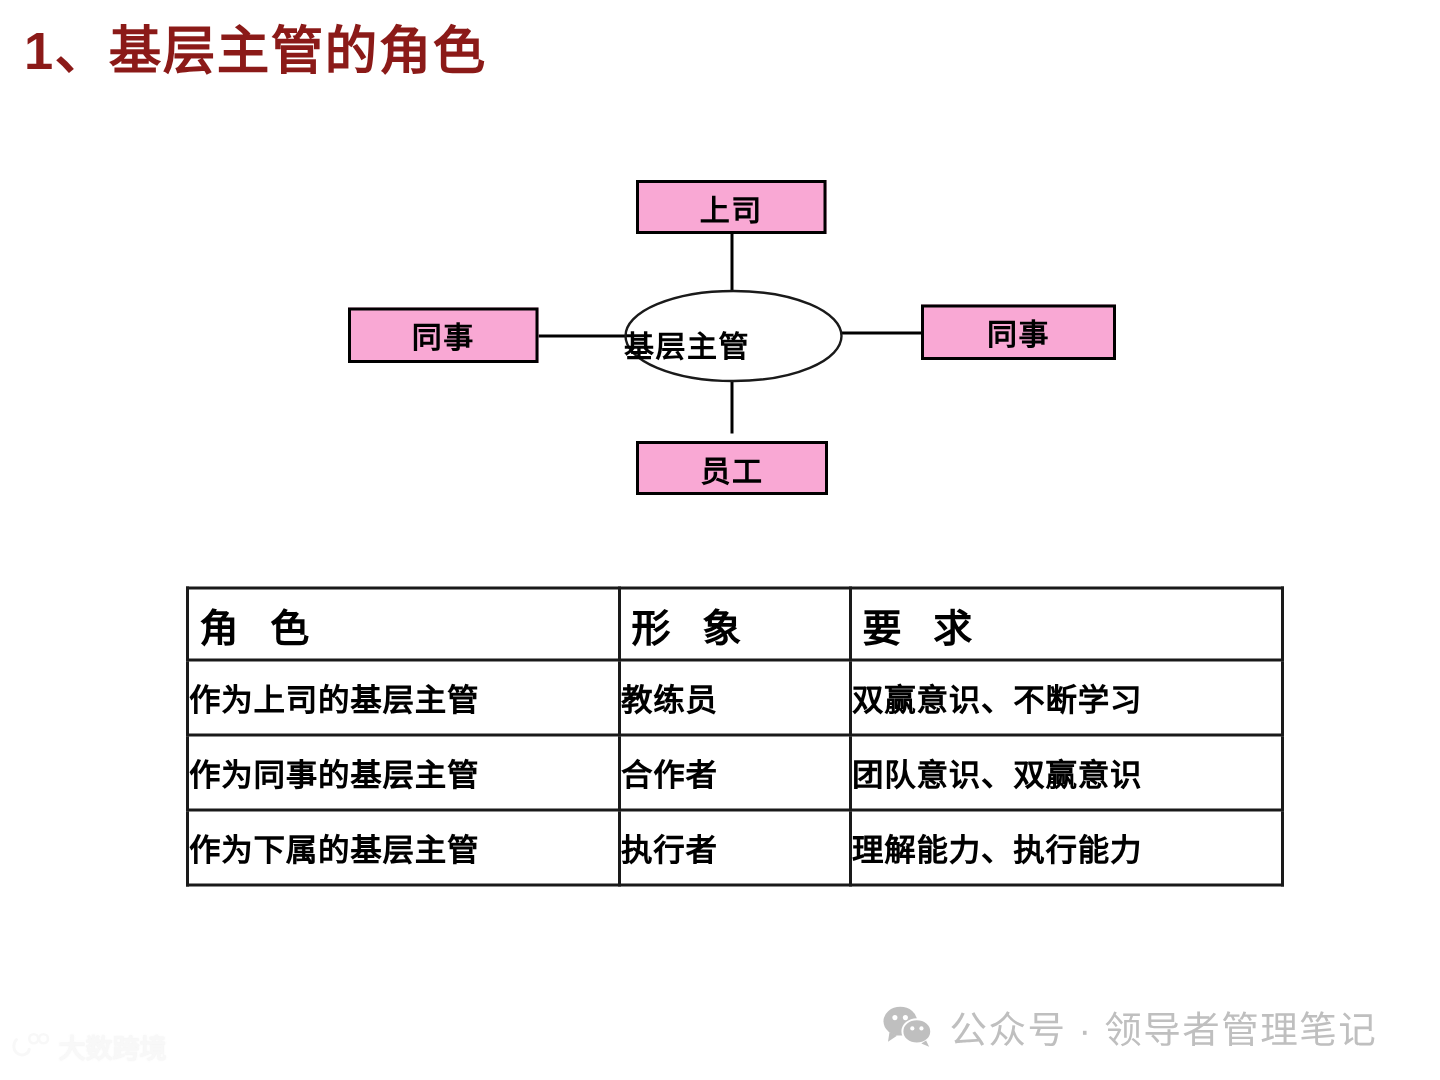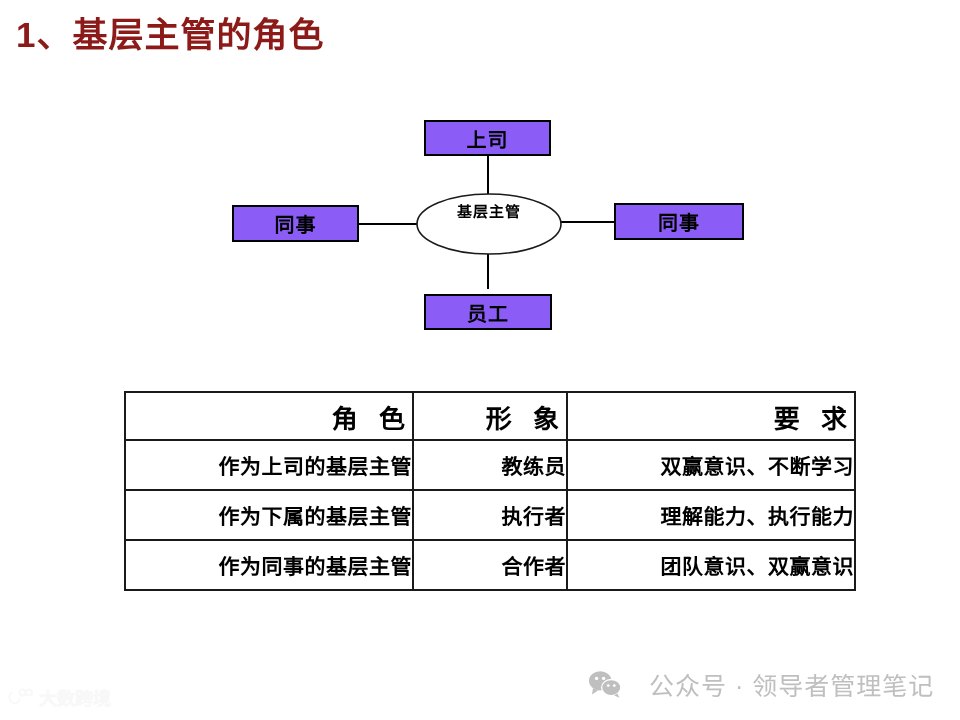--- a/index.html
+++ b/index.html
@@ -46,43 +46,43 @@
   }
   .diagram svg {
     position: absolute;
     left: 0;
     top: 0;
   }
   .node-box {
     position: absolute;
     box-sizing: border-box;
     border: 2px solid #000000;
-    background: #8b5cf6;
+    background: #f9a8d4;
     display: flex;
     align-items: center;
     justify-content: center;
     font-size: 20px;
     font-weight: bold;
     color: #000000;
     letter-spacing: 1px;
   }
   #box-boss   { left: 424px; top: 120px;  width: 127px; height: 36px; }
   #box-peer-l { left: 232px; top: 205px;  width: 127px; height: 37px; }
   #box-peer-r { left: 614px; top: 203px;  width: 130px; height: 37px; }
   #box-staff  { left: 424px; top: 294px;  width: 128px; height: 36px; }
 
   .center-node {
     position: absolute;
     left: 416px;
-    top: 191px;
+    top: 208px;
     width: 146px;
     height: 60px;
     display: block;
-    text-align: center;
-    font-size: 15px;
+    text-align: left;
+    font-size: 20px;
     font-weight: bold;
     color: #000000;
     line-height: 1.32;
     letter-spacing: 1px;
     padding-top: 11px;
     box-sizing: border-box;
     word-break: break-all;
   }
 
   
@@ -90,21 +90,21 @@
     position: absolute;
     left: 124px;
     top: 391px;
     width: 730px;
     border-collapse: collapse;
     table-layout: fixed;
   }
   .role-table td,
   .role-table th {
     border: 2px solid #1a1a1a;
-    text-align: right;
+    text-align: left;
     vertical-align: middle;
     color: #000000;
     font-weight: bold;
     padding: 0;
   }
   .role-table thead th {
     height: 46px;
     font-size: 26px;
     letter-spacing: 7px;
     text-indent: 7px;
@@ -119,21 +119,21 @@
   .col-image { width: 154px; }
   .col-req   { width: 288px; }
 
   
   .footer-brand {
     position: absolute;
     left: 588px;
     top: 666px;
     display: flex;
     align-items: center;
-    gap: 27px;
+    gap: 11px;
   }
   .wechat-icon {
     width: 34px;
     height: 28px;
     display: block;
   }
   .footer-text {
     font-size: 25px;
     color: #bfbfbf;
     letter-spacing: 1px;
@@ -211,28 +211,28 @@
         <th>要 求</th>
       </tr>
     </thead>
     <tbody>
       <tr>
         <td>作为上司的基层主管</td>
         <td>教练员</td>
         <td>双赢意识、不断学习</td>
       </tr>
       <tr>
+        <td>作为同事的基层主管</td>
+        <td>合作者</td>
+        <td>团队意识、双赢意识</td>
+      </tr>
+      <tr>
         <td>作为下属的基层主管</td>
         <td>执行者</td>
         <td>理解能力、执行能力</td>
-      </tr>
-      <tr>
-        <td>作为同事的基层主管</td>
-        <td>合作者</td>
-        <td>团队意识、双赢意识</td>
       </tr>
     </tbody>
   </table>
 
   <div class="footer-brand">
     <svg class="wechat-icon" viewBox="0 0 34 28">
       <ellipse cx="12.2" cy="10.8" rx="11.2" ry="9.6" fill="#bfbfbf"></ellipse>
       <polygon points="5,18 4,24.5 10,20.5" fill="#bfbfbf"></polygon>
       <circle cx="8.6" cy="8.4" r="1.7" fill="#ffffff"></circle>
       <circle cx="15.6" cy="8.4" r="1.7" fill="#ffffff"></circle>

